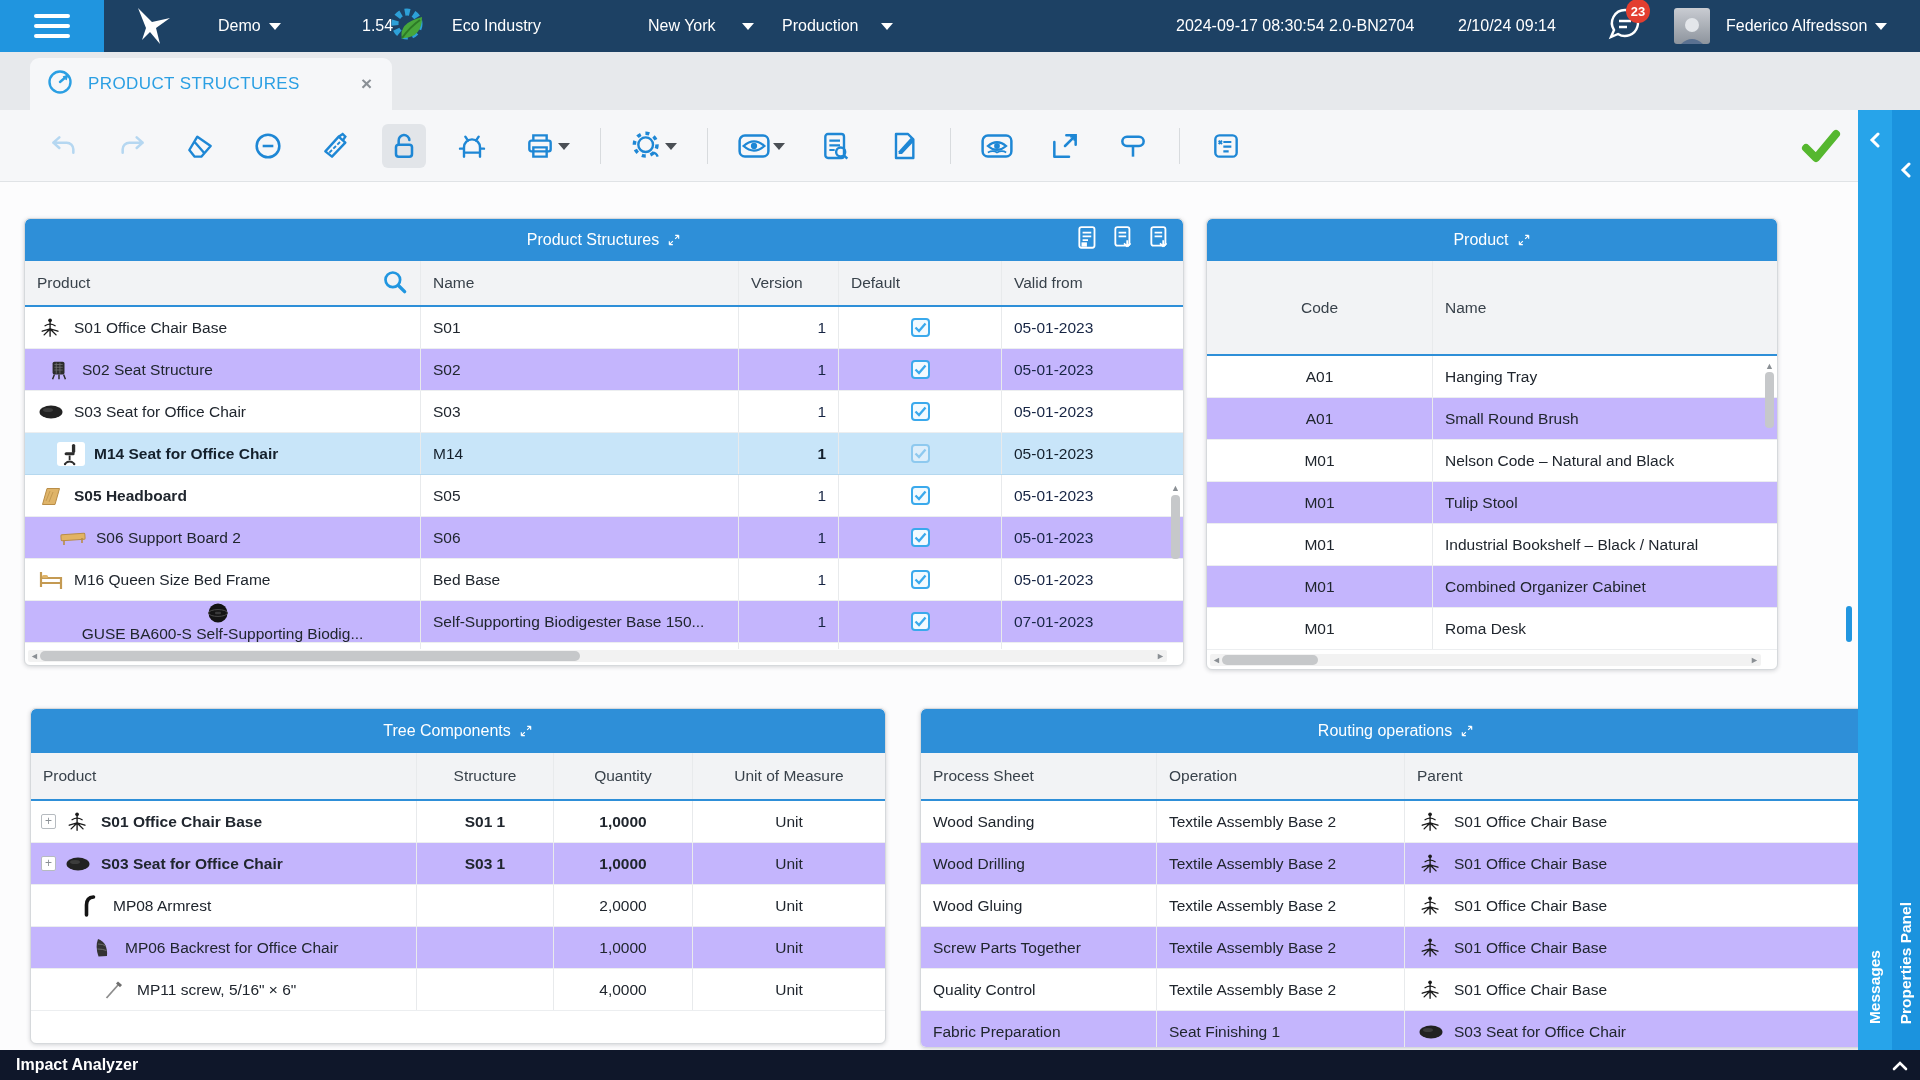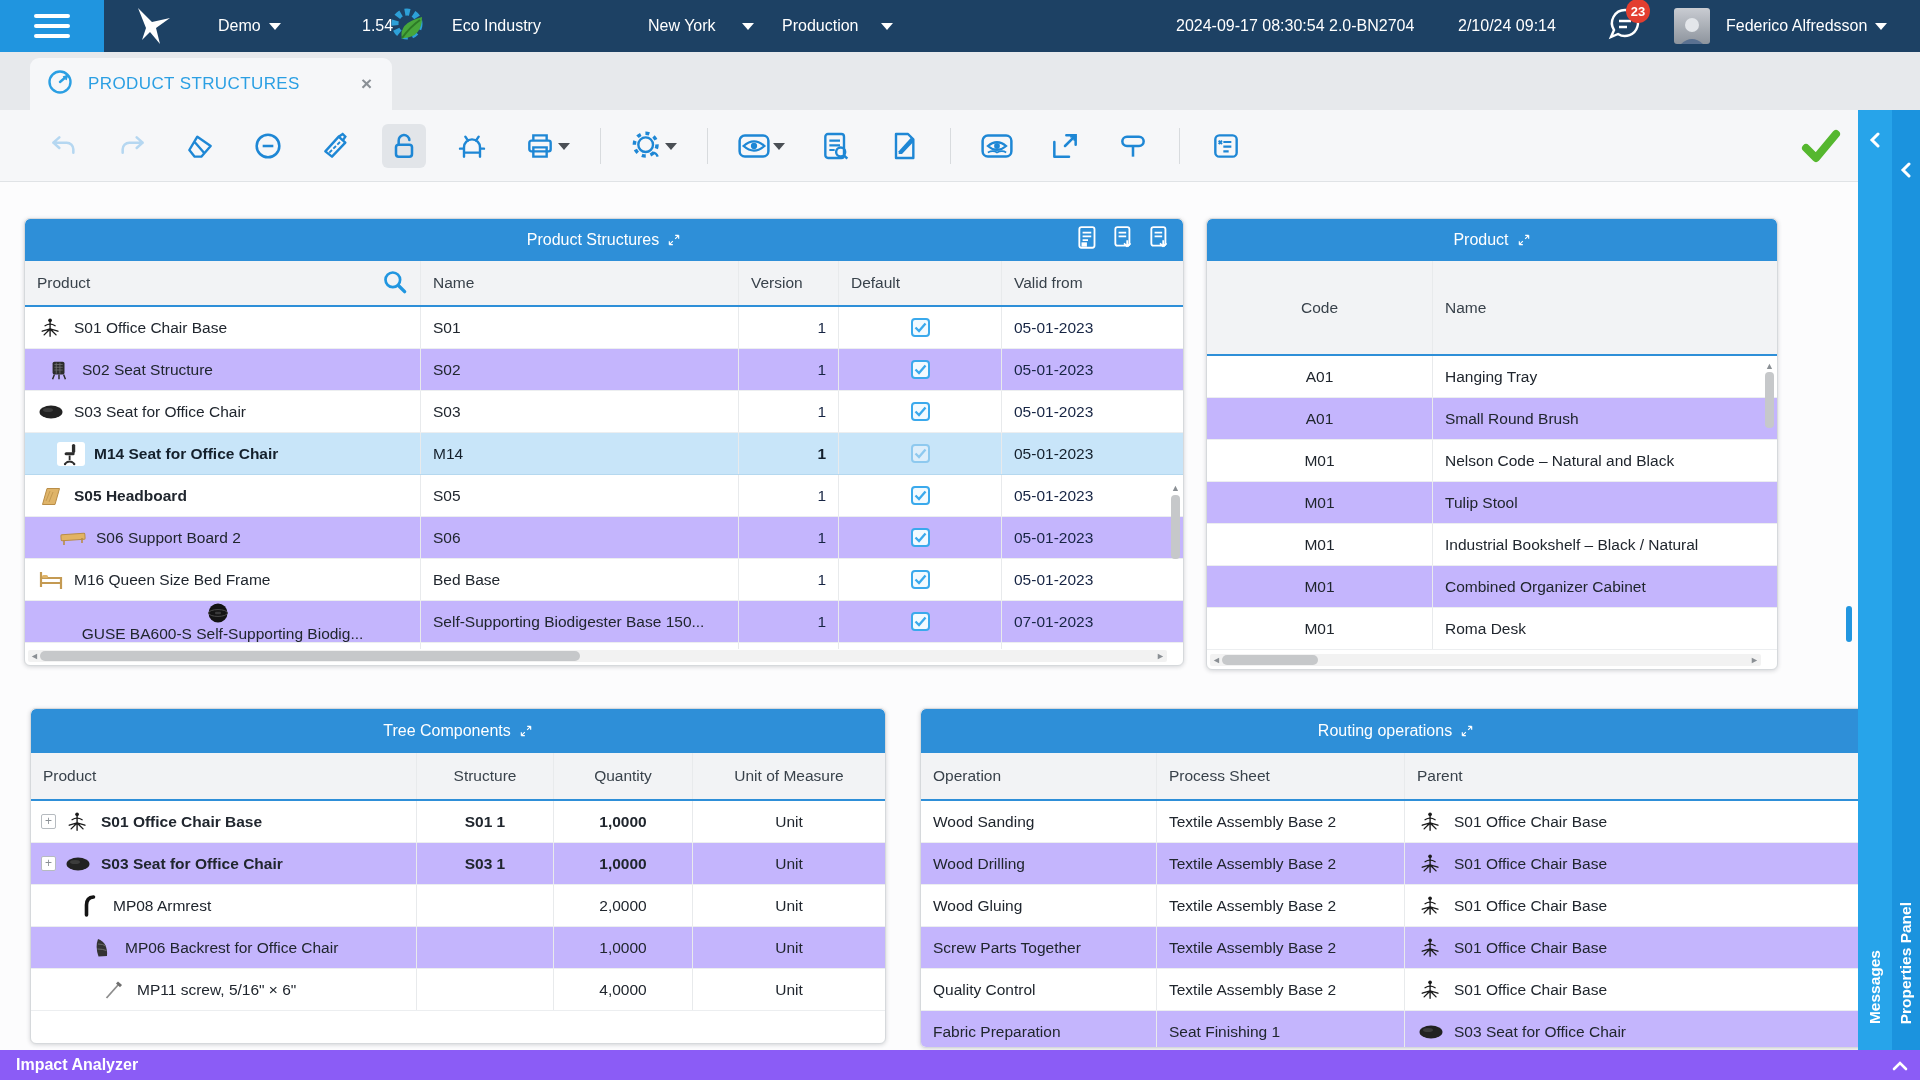--- a/index.html
+++ b/index.html
@@ -64,21 +64,21 @@
   .vscroll { position:absolute; top:0; right:1px; width:13px; }
   .vscroll .thumb { position:absolute; left:2px; width:9px; background:#c6c8ca; border-radius:4px; }
   .vscroll .arr { position:absolute; left:2px; font-size:9px; color:#8a8f94; }
 
   
   .strip { position:absolute; top:110px; height:940px; color:#fff; cursor:pointer; z-index:20; }
   #strip-messages { left:1858px; width:34px; background:#27a4ea; }
   #strip-properties { left:1892px; width:28px; background:#1b93de; }
   .strip .chev { position:absolute; left:50%; transform:translateX(-50%); }
   .vlabel { position:absolute; bottom:26px; left:50%; transform:translateX(-50%) rotate(180deg); writing-mode:vertical-rl; font-size:15.5px; font-weight:bold; white-space:nowrap; }
-  #impact-bar { position:absolute; left:0; top:1050px; width:1920px; height:30px; background:#8b5cf6; color:#fff; display:flex; align-items:center; z-index:40; }
+  #impact-bar { position:absolute; left:0; top:1050px; width:1920px; height:30px; background:#0f172a; color:#fff; display:flex; align-items:center; z-index:40; }
   #impact-bar .label { font-size:16px; font-weight:bold; margin-left:16px; }
   #impact-bar .chev { position:absolute; right:12px; top:8px; }
   #page-scroll-thumb { position:absolute; left:1846px; top:606px; width:6px; height:36px; background:#2196e0; border-radius:3px; z-index:25; cursor:grab; }
 </style>
 <style>
  .grid-ps  { grid-template-columns:396px 318px 100px 163px 1fr; }
  .grid-prod{ grid-template-columns:226px 1fr; }
  .grid-tree{ grid-template-columns:386px 137px 139px 1fr; }
  .grid-rout{ grid-template-columns:236px 248px 1fr; }</style></head>
 <body>
@@ -797,24 +797,24 @@
   <div class="panel-header" style="height:44px;">
     <span class="panel-title">
       <span>Routing operations</span>
       <svg width="14" height="14" viewBox="0 0 24 24">
           <path d="M4 20 L10 14 M4 20 v-6 M4 20 h6 M20 4 L14 10 M20 4 v6 M20 4 h-6" stroke="#fff" stroke-width="2" fill="none"></path>
         </svg>
     </span>
   </div>
   <div class="grid-row colheader grid-rout" id="rout-colheader" style="height:48px;">
       <div class="cell hcell">
+        <span>Process Sheet</span>
+      </div>
+      <div class="cell hcell">
         <span>Operation</span>
-      </div>
-      <div class="cell hcell">
-        <span>Process Sheet</span>
       </div>
       <div class="cell hcell">
         <span>Parent</span>
       </div>
     </div>
   <div id="rout-body">
       <div class="grid-row grid-rout trow">
         <div class="cell ">
           <span>Wood Sanding</span>
         </div>

